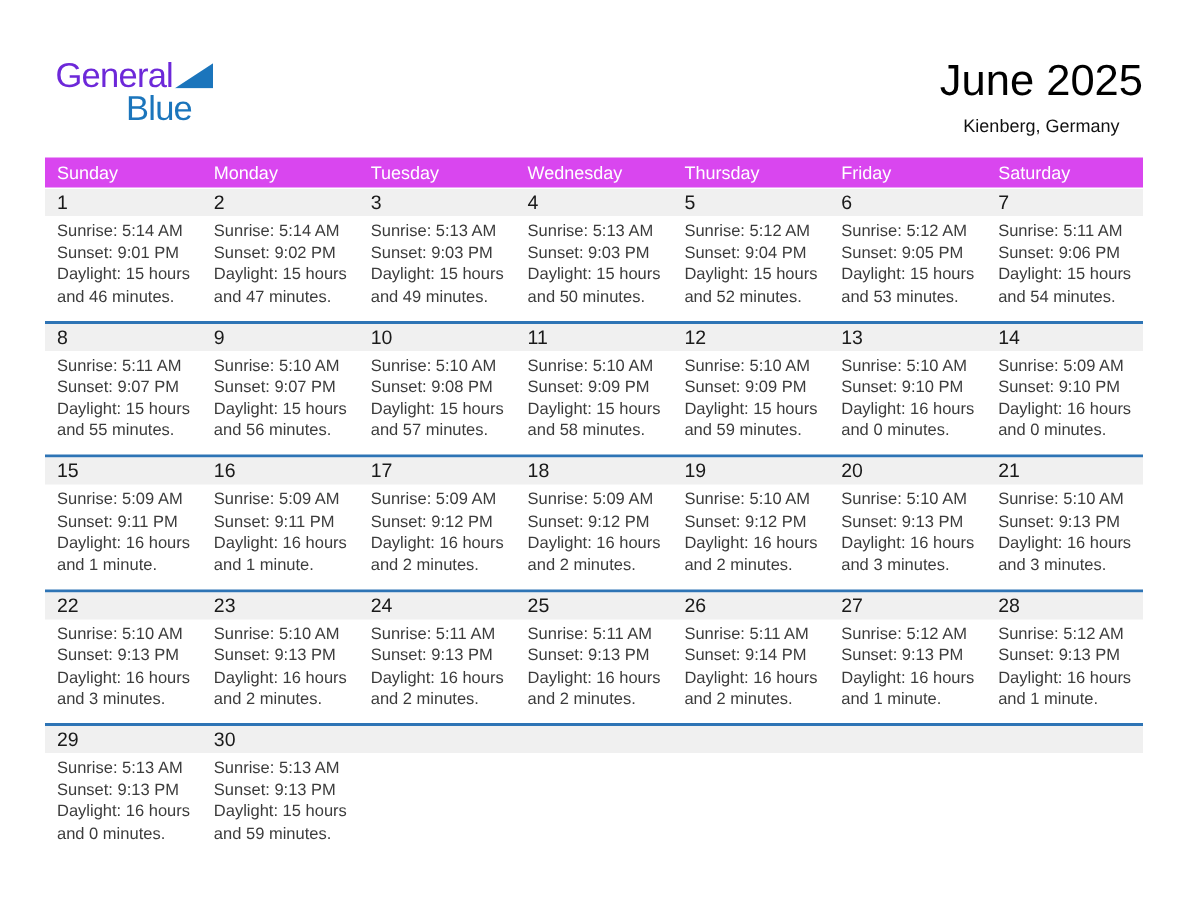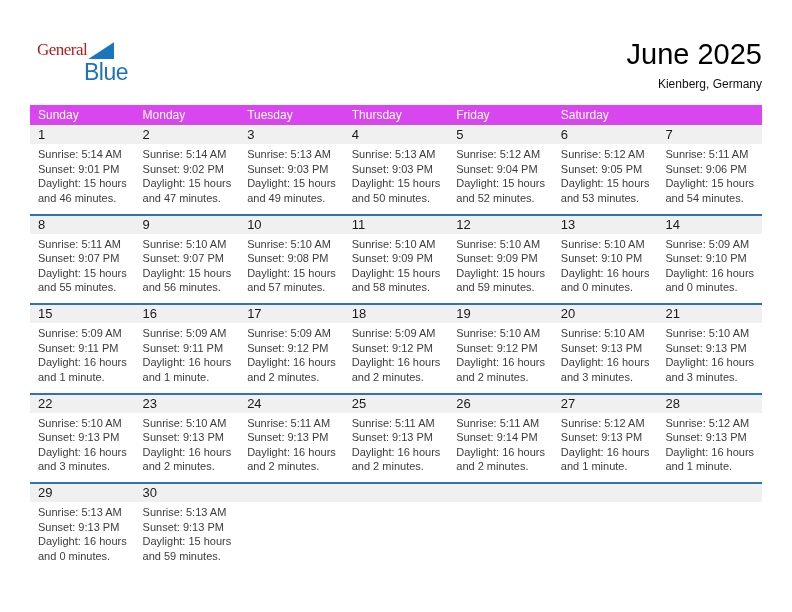--- a/index.html
+++ b/index.html
@@ -4,27 +4,27 @@
 <style>
   html, body { margin:0; padding:0; }
   body {
     width:792px; height:612px; background:#ffffff; overflow:hidden;
     font-family:"Liberation Sans", "DejaVu Sans", sans-serif; position:relative;
   }
 
   
   .logo { position:absolute; left:37px; top:38px; }
   .logo-row { display:flex; align-items:flex-end; }
-  .logo-general { font-size:17px; color:#b91c1c; letter-spacing:-0.5px; line-height:24px;font-family:Liberation Serif, serif; }
+  .logo-general { font-size:23px; color:#6d28d9; letter-spacing:-0.5px; line-height:24px; }
   .logo-tri { width:26px; height:17px; background:#1b75bc; margin-left:1px; margin-bottom:3px;
     clip-path:polygon(0 100%, 100% 0, 100% 100%); }
   .logo-blue { font-size:23px; color:#1b75bc; letter-spacing:-0.5px; line-height:20px; margin-left:47px; }
 
   
-  .titleblock { position:absolute; right:30px; top:38px; text-align:right; }
+  .titleblock { position:absolute; right:30px; top:38px; text-align:center; }
   .page-title { font-size:29px; color:#000000; line-height:32px; }
   .page-subtitle { font-size:12px; color:#111111; margin-top:7px; }
 
   
   .calendar { position:absolute; left:30px; top:105px; width:732px; }
   .weekday-bar { display:grid; grid-template-columns:repeat(7,1fr); background:#d946ef; height:20px; }
   .weekday-bar > div { color:#ffffff; font-size:12px; line-height:20px; padding-left:8px;
     white-space:nowrap; overflow:hidden; }
 
   .week { height:87.5px; }
@@ -50,20 +50,21 @@
 <div class="titleblock">
   <div class="page-title">June 2025</div>
   <div class="page-subtitle">Kienberg, Germany</div>
 </div>
 
 <div class="calendar">
   <div class="weekday-bar" id="weekday-bar">
       <div>Sunday</div>
       <div>Monday</div>
       <div>Tuesday</div>
+      <div>Wednesday</div>
       <div>Thursday</div>
       <div>Friday</div>
       <div>Saturday</div>
     </div>
   <div id="weeks-container">
       <div class="week first">
         <div class="daynum-band">
           <div class="daynum">1</div>
           <div class="daynum">2</div>
           <div class="daynum">3</div>

